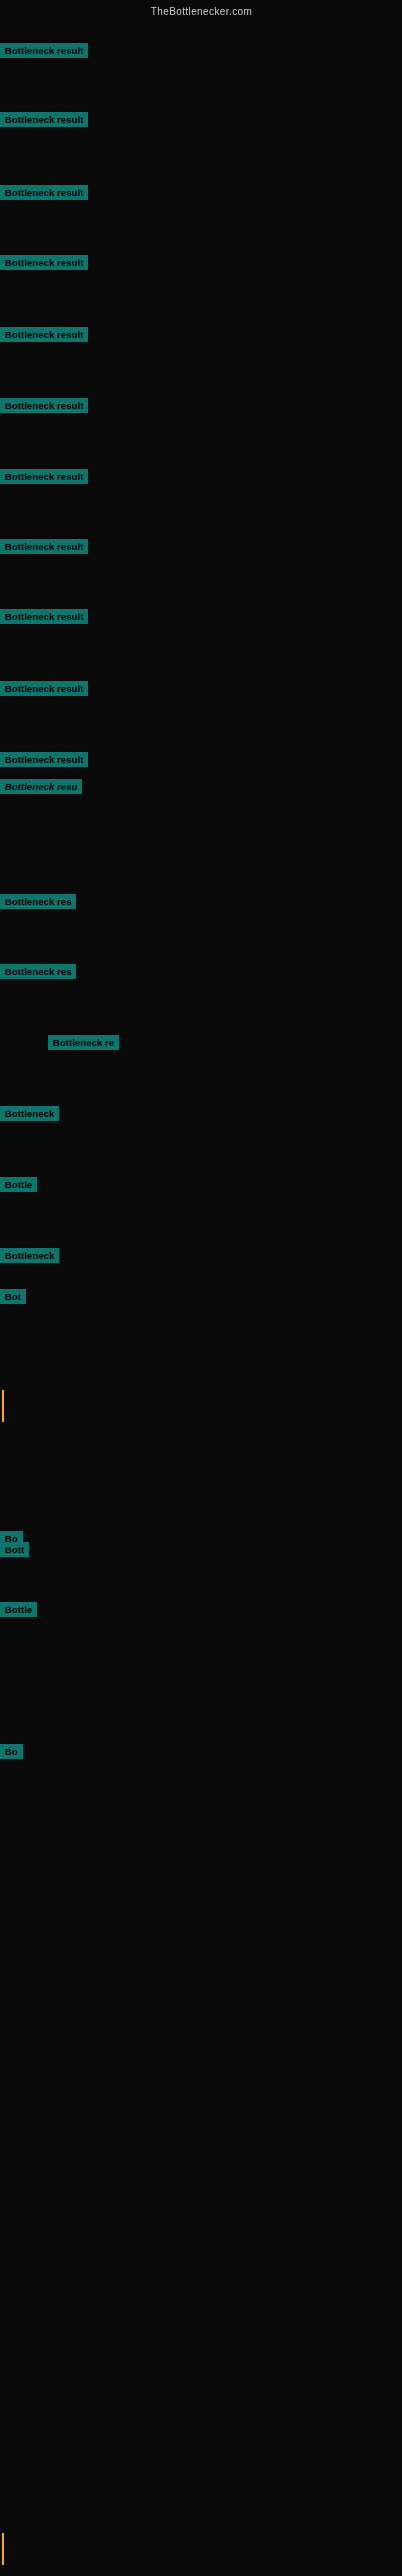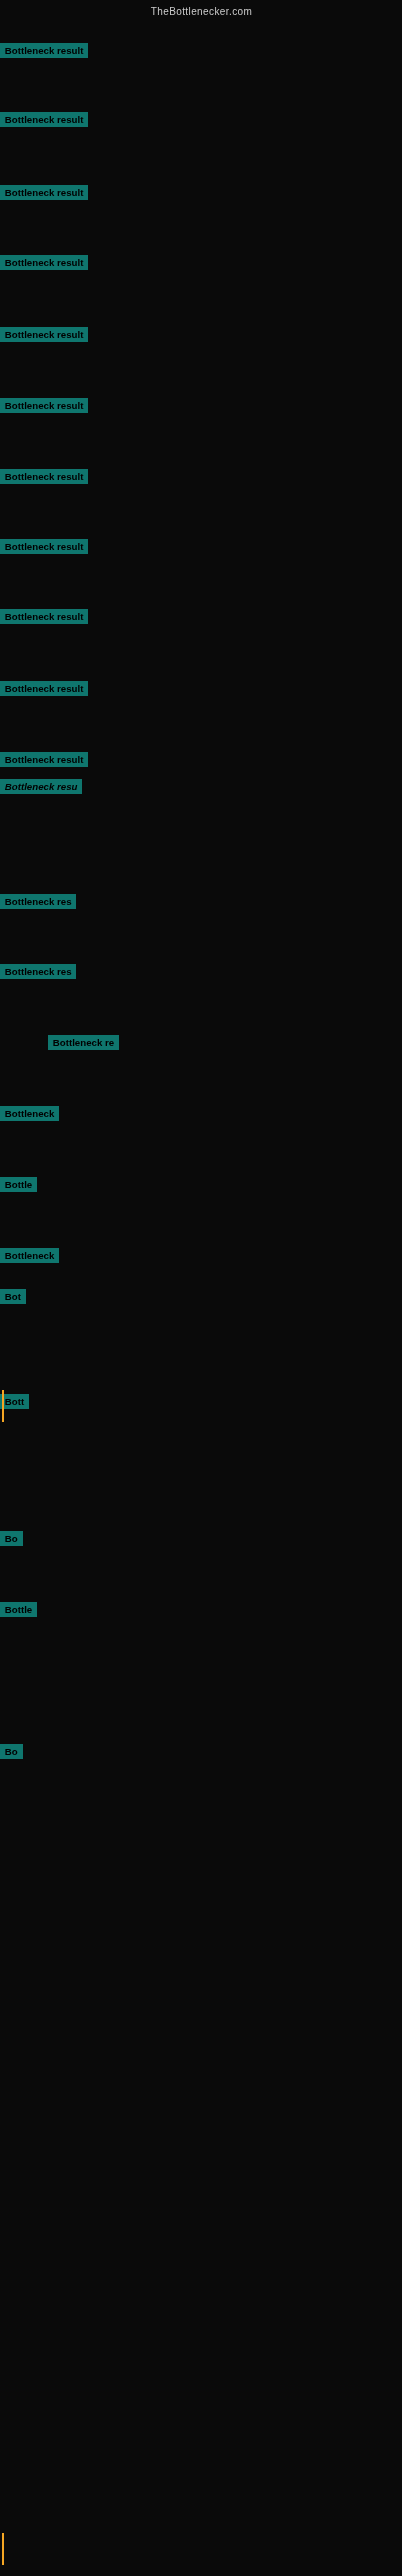--- a/index.html
+++ b/index.html
@@ -60,20 +60,20 @@
     <div class="bottleneck-item" style="top: 660px;"><span class="bottleneck-badge" style="max-width: 115px;">Bottleneck result</span></div>
     <div class="bottleneck-item" style="top: 731px;"><span class="bottleneck-badge" style="max-width: 113px;">Bottleneck result</span></div>
     <div class="bottleneck-item" style="top: 758px; font-style: italic;"><span class="bottleneck-badge" style="max-width: 105px;">Bottleneck resu</span></div>
     <div class="bottleneck-item" style="top: 873px;"><span class="bottleneck-badge" style="max-width: 97px;">Bottleneck res</span></div>
     <div class="bottleneck-item" style="top: 943px;"><span class="bottleneck-badge" style="max-width: 93px;">Bottleneck res</span></div>
     <div class="bottleneck-item" style="top: 1014px;"><span class="bottleneck-badge" style="max-width: 87px; margin-left: 48px;">Bottleneck re</span></div>
     <div class="bottleneck-item" style="top: 1085px;"><span class="bottleneck-badge" style="max-width: 72px;">Bottleneck</span></div>
     <div class="bottleneck-item" style="top: 1156px;"><span class="bottleneck-badge" style="max-width: 48px;">Bottle</span></div>
     <div class="bottleneck-item" style="top: 1227px;"><span class="bottleneck-badge" style="max-width: 64px;">Bottleneck</span></div>
     <div class="bottleneck-item" style="top: 1268px;"><span class="bottleneck-badge" style="max-width: 32px;">Bot</span></div>
-    <div class="bottleneck-item" style="top: 1373px;"><span class="bottleneck-badge" style="max-width: 36px;">Bott</span></div>
+    <div class="bottleneck-item" style="top: 1521px;"><span class="bottleneck-badge" style="max-width: 36px;">Bott</span></div>
     <div class="bottleneck-item" style="top: 1510px;"><span class="bottleneck-badge" style="max-width: 22.5px;">Bo</span></div>
     <div class="bottleneck-item" style="top: 1581px;"><span class="bottleneck-badge" style="max-width: 44px;">Bottle</span></div>
     <div class="bottleneck-item" style="top: 1723px;"><span class="bottleneck-badge" style="max-width: 22.5px;">Bo</span></div>
     <div class="vertical-line" style="top: 1369px; height: 32px;"></div>
     <div class="vertical-line" style="top: 2512px; height: 32px;"></div>
   </div>
 
 
 </body></html>

